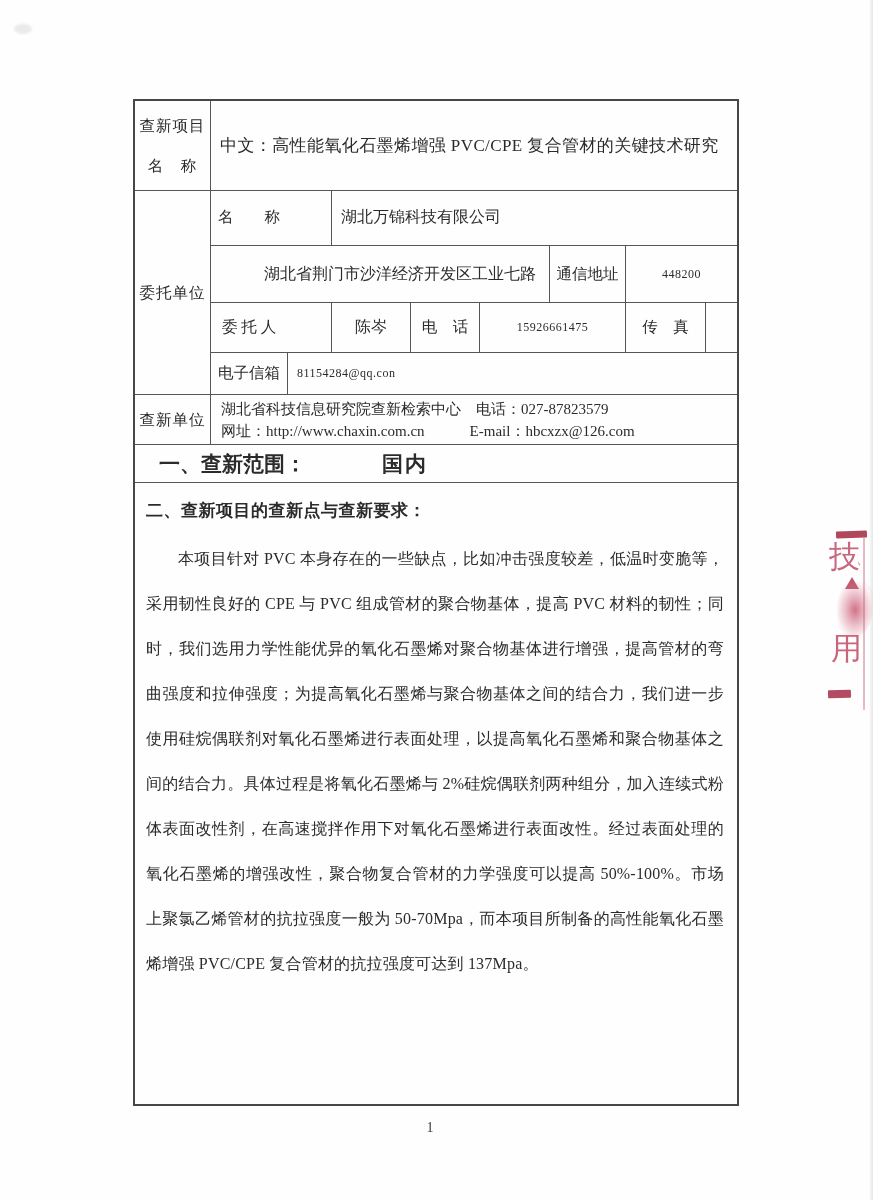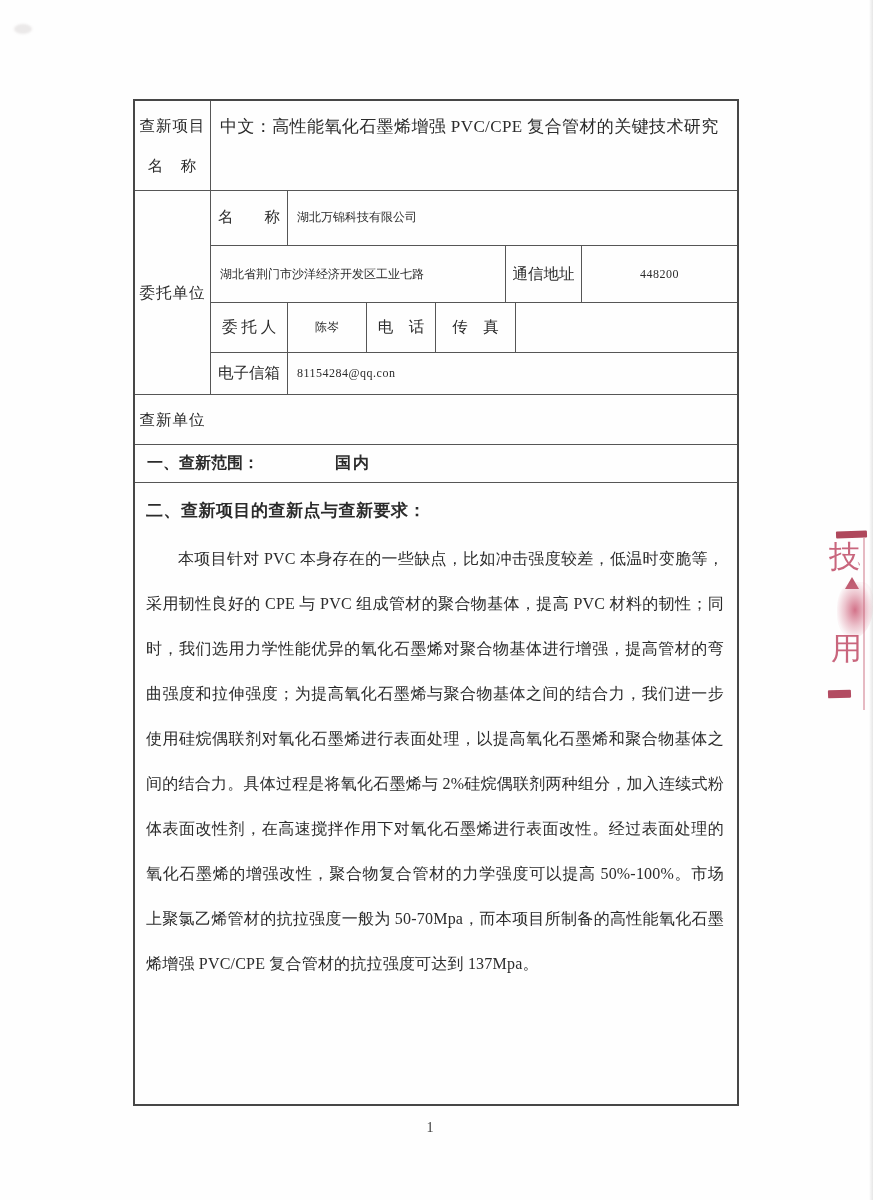--- a/index.html
+++ b/index.html
@@ -25,27 +25,27 @@
     border:2px solid #474747; display:flex; flex-direction:column;
     background:transparent;
   }
   .group { display:flex; border-bottom:1px solid #565656; }
   .group:last-child { border-bottom:none; }
   .hd {
     width:75px; flex:0 0 75px; display:flex; flex-direction:column;
     align-items:center; justify-content:center; text-align:center;
     font-size:15.5px; line-height:40px; letter-spacing:1px;
   }
-  .gcol { flex:1 1 auto; border-left:1px solid #565656; display:flex; flex-direction:column; }
+  .gcol { flex:1 1 auto; border-left:1px solid #565656; display:flex; flex-direction:column;justify-content:center; }
   .row { display:flex; border-top:1px solid #565656; align-items:stretch; }
   .row:first-child { border-top:none; }
   .cell { display:flex; align-items:center; padding:0 9px; font-size:15.5px; }
   .cell + .cell { border-left:1px solid #565656; }
   .cell.center { justify-content:center; padding:0 2px; text-align:center; }
-  .val { font-size:12px; }
+  .val { font-size:16px;margin-left:44px; }
   .num { font-size:12px; letter-spacing:.5px; }
 
   .row-titlecn { height:51px; }
   .row-titleen { height:38px; }
   .title-cn { font-size:17px; letter-spacing:.4px; }
   .row-name { height:54px; }
   .row-addr { height:58px; }
   .row-contact { height:50px; }
   .row-email { height:42px; }
 
@@ -58,23 +58,23 @@
   .w-fax { flex:0 0 80px; }
   .w-rest { flex:1 1 auto; }
 
   .g-search { height:50px; }
   .search-body {
     flex:1; border-left:1px solid #565656; display:flex; flex-direction:column;
     justify-content:center; padding:2px 0 2px 10px; font-size:15px; line-height:22px;
   }
 
   .row-scope {
-    height:38px; display:flex; align-items:center; padding-left:12px;
+    height:38px; display:flex; align-items:center; padding-left:24px;
     border-bottom:1px solid #565656;
-    font-family:"Liberation Sans","DejaVu Sans",sans-serif; font-weight:bold; font-size:16px;
+    font-family:"Liberation Sans","DejaVu Sans",sans-serif; font-weight:bold; font-size:21px;
   }
   .scope-val { margin-left:76px; letter-spacing:2px; }
 
   .row-req { flex:1 1 auto; padding:16px 13px 0 11px; display:block; }
   .req-heading {
     font-family:"Liberation Sans","DejaVu Sans",sans-serif; font-weight:bold;
     font-size:17px; letter-spacing:.5px;
   }
   .req-para {
     margin-top:14px; font-size:16px; line-height:45px; text-indent:2em;
@@ -147,34 +147,39 @@
         <div class="row row-addr">
           <div class="cell val w-addr">湖北省荆门市沙洋经济开发区工业七路</div>
           <div class="cell center w-label">通信地址</div>
           <div class="cell center num w-rest">448200</div>
         </div>
 
         <div class="row row-contact">
           <div class="cell center w-label">委 托 人</div>
           <div class="cell center val w-contactval">陈岑</div>
           <div class="cell center w-phlabel">电　话</div>
+          <div class="cell center num w-phone">15926661475</div>
           <div class="cell center w-fax">传　真</div>
           <div class="cell w-rest"></div>
         </div>
 
         <div class="row row-email">
           <div class="cell center w-label">电子信箱</div>
           <div class="cell num w-rest">81154284@qq.con</div>
         </div>
 
       </div>
     </div>
 
     <div class="group g-search">
       <div class="hd">查新单位</div>
+      <div class="search-body">
+        <span>湖北省科技信息研究院查新检索中心　电话：027-87823579</span>
+        <span>网址：http://www.chaxin.com.cn　　　E-mail：hbcxzx@126.com</span>
+      </div>
     </div>
 
     <div class="row-scope">
       <span>一、查新范围：</span>
       <span class="scope-val">国内</span>
     </div>
 
     <div class="row-req">
       <div class="req-heading">二、查新项目的查新点与查新要求：</div>
       <div class="req-para">本项目针对 PVC 本身存在的一些缺点，比如冲击强度较差，低温时变脆等，采用韧性良好的 CPE 与 PVC 组成管材的聚合物基体，提高 PVC 材料的韧性；同时，我们选用力学性能优异的氧化石墨烯对聚合物基体进行增强，提高管材的弯曲强度和拉伸强度；为提高氧化石墨烯与聚合物基体之间的结合力，我们进一步使用硅烷偶联剂对氧化石墨烯进行表面处理，以提高氧化石墨烯和聚合物基体之间的结合力。具体过程是将氧化石墨烯与 2%硅烷偶联剂两种组分，加入连续式粉体表面改性剂，在高速搅拌作用下对氧化石墨烯进行表面改性。经过表面处理的氧化石墨烯的增强改性，聚合物复合管材的力学强度可以提高 50%-100%。市场上聚氯乙烯管材的抗拉强度一般为 50-70Mpa，而本项目所制备的高性能氧化石墨烯增强 PVC/CPE 复合管材的抗拉强度可达到 137Mpa。</div>

